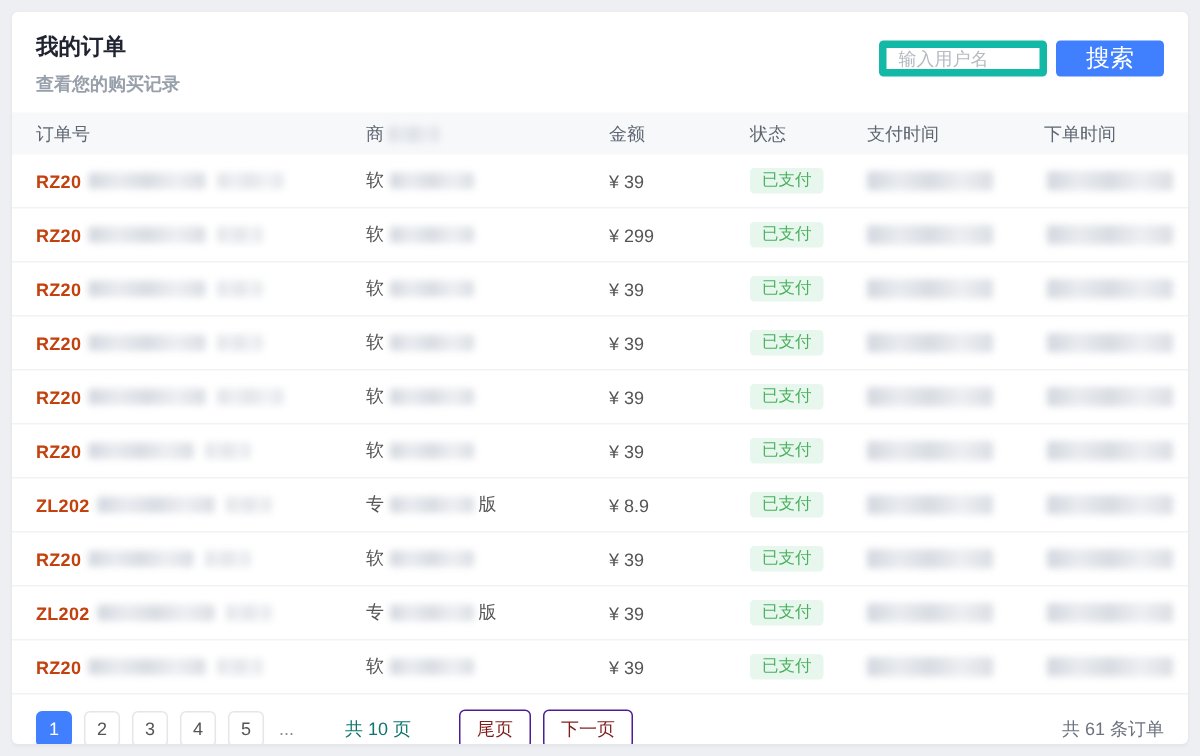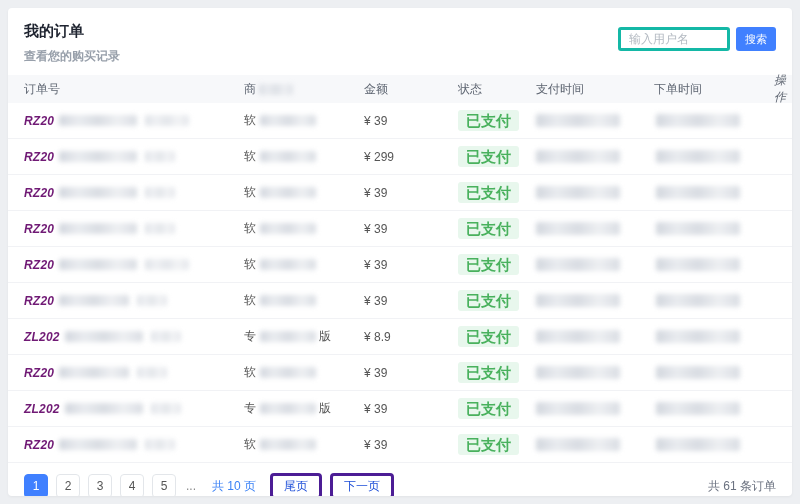--- a/index.html
+++ b/index.html
@@ -7,64 +7,64 @@
   body { font-family:"Liberation Sans","DejaVu Sans",sans-serif; background:#edeff2; }
   .page { width:800px; height:453px; padding:8px; }
   .card { background:#ffffff; border-radius:4px; height:488px; box-shadow:0 1px 3px rgba(0,0,0,.05);
           display:flex; flex-direction:column; overflow:hidden; }
 
   
   .card-header { display:flex; justify-content:space-between; align-items:flex-start; padding:14px 16px 10px; }
   .title { font-size:15px; font-weight:bold; color:#1f2430; }
   .subtitle { font-size:12px; color:#98a0ab; margin-top:7px;font-weight:bold; }
   .search { display:flex; align-items:center; gap:6px; margin-top:5px; }
-  .search-input { width:112px; height:24px; border:3px solid #14b8a6; border-radius:3px; padding:0 8px;
+  .search-input { width:112px; height:24px; border:5px solid #14b8a6; border-radius:3px; padding:0 8px;
                   font-size:12px; color:#333; outline:none; }
   .search-input::placeholder { color:#b4bac2; }
-  .search-btn { height:24px; padding:0 9px; background:#4080ff; color:#fff; border:none; border-radius:3px;
-                font-size:11px; cursor:pointer; }
+  .search-btn { height:24px; padding:0 20px; background:#4080ff; color:#fff; border:none; border-radius:3px;
+                font-size:16px; cursor:pointer; }
 
   
   .table { flex:1; }
   .tr, .thead { display:flex; align-items:center; padding:0 16px; }
   .thead { background:#f7f8fa; height:28px; font-size:12px; color:#5f6672; }
   .tr { height:36px; border-bottom:1px solid #f1f2f5; font-size:12px; color:#555; }
   .td, .th { display:flex; align-items:center; }
   .c1 { flex:0 0 220px; }
   .c2 { flex:0 0 120px; }
-  .c3 { flex:0 0 62px; }
+  .c3 { flex:0 0 62px;margin-left:42px; }
   .c4 { flex:0 0 78px;margin-left:32px; }
   .c5 { flex:0 0 120px; }
   .c6 { flex:0 0 118px; }
   .c7 { flex:1; justify-content:flex-end;font-style:italic; }
-  .order-prefix { font-weight:bold; color:#701a75; letter-spacing:.2px;font-style:italic; }
-  .badge { background:#e8f7ed; color:#49b15d; font-size:15px; padding:3px 8px; border-radius:3px; line-height:1;font-weight:bold; }
+  .order-prefix { font-weight:bold; color:#c2410c; letter-spacing:.2px; }
+  .badge { background:#e8f7ed; color:#49b15d; font-size:11px; padding:3px 8px; border-radius:3px; line-height:1; }
 
   
   .blur { display:inline-block; height:11px; border-radius:2px; vertical-align:middle;
           background:linear-gradient(90deg,#c3c9d3 0%,#e2e5ea 25%,#ccd1d9 50%,#e8eaee 75%,#cdd2da 100%);
           filter:blur(2.5px); opacity:.75; }
   .blur-a { width:78px; margin-left:5px; }
   .blur-b { width:30px; margin-left:8px; opacity:.55; }
   .blur-p { width:56px; margin-left:4px; margin-right:3px; }
   .blur-h { width:34px; margin-left:3px; opacity:.6; }
   .blur-t { width:84px; height:13px; }
   .tr:nth-child(2) .blur-b, .tr:nth-child(6) .blur-b { width:44px; }
   .tr:nth-child(7) .blur-a, .tr:nth-child(9) .blur-a { width:70px; }
 
   
   .card-footer { display:flex; justify-content:space-between; align-items:center; padding:10px 16px 14px; }
   .pagination { display:flex; align-items:center; gap:8px; }
   .pg-btn { min-width:24px; height:24px; border:1px solid #e3e6ea; background:#fff; border-radius:4px;
             font-size:12px; color:#555; cursor:pointer; box-shadow:0 1px 1px rgba(0,0,0,.03); }
   .pg-btn.active { background:#4080ff; border-color:#4080ff; color:#fff; }
   .pg-ellipsis { font-size:12px; color:#888; margin:0 2px; }
-  .pg-total { font-size:12px; color:#3b82f6; margin:0 6px; }
-  .pg-nav { height:26px; padding:0 11px; border:3px solid #4c1d95; background:#fff; border-radius:4px;
-            font-size:12px; color:#1d4ed8; cursor:pointer; }
+  .pg-total { font-size:12px; color:#0f766e; margin:0 24px; }
+  .pg-nav { height:26px; padding:0 11px; border:1px solid #4c1d95; background:#fff; border-radius:4px;
+            font-size:12px; color:#7f1d1d; cursor:pointer; }
   .total-orders { font-size:12px; color:#6b7280; }
 </style>
 </head>
 <body>
 
 <div class="page">
   <div class="card">
 
     <div class="card-header">
       <div>

